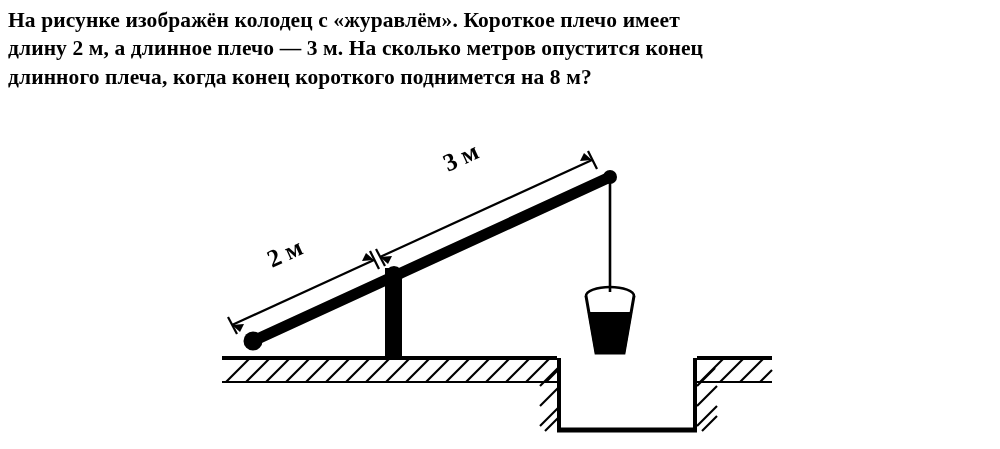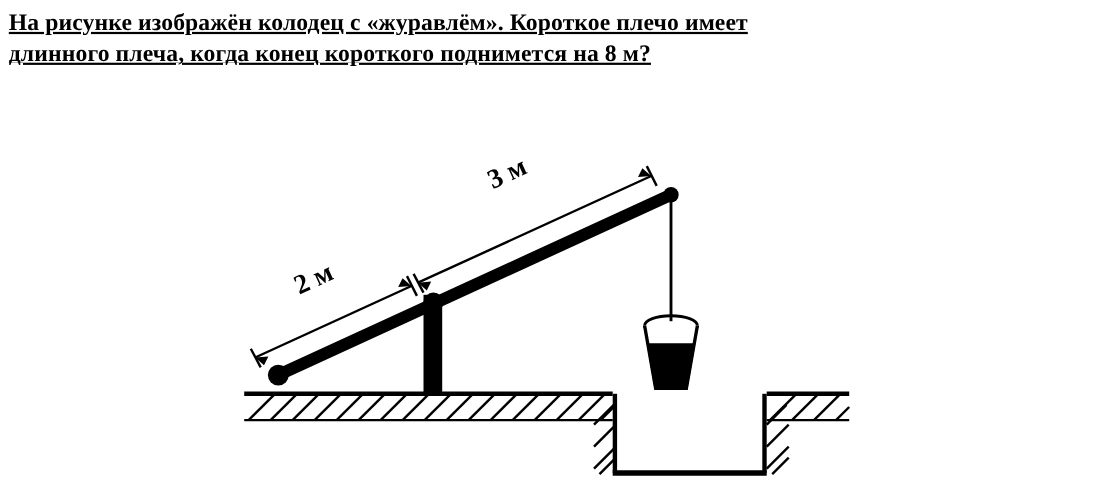--- a/index.html
+++ b/index.html
@@ -24,21 +24,20 @@
     font-weight: bold;
     line-height: 1.32;
     color: #000000;
     text-align: justify;
     text-justify: inter-word;
     letter-spacing: 0.1px;
   }
   #problem-text .line {
     display: block;
     white-space: nowrap;
-    text-decoration: underline;
   }
   #problem-text .line.justified {
     display: flex;
     justify-content: space-between;
     white-space: normal;
   }
   #figure {
     position: absolute;
     left: 0;
     top: 120px;
@@ -54,20 +53,23 @@
   }
 </style>
 </head>
 <body>
 
 <div id="page">
 
   <div id="problem-text">
     <span class="line justified">
       <span>На рисунке изображён колодец с «журавлём». Короткое плечо имеет</span>
+    </span>
+    <span class="line justified">
+      <span>длину 2 м, а длинное плечо — 3 м. На сколько метров опустится конец</span>
     </span>
     <span class="line">длинного плеча, когда конец короткого поднимется на 8 м?</span>
   </div>
 
   <div id="figure">
     <svg width="1000" height="329" viewBox="0 0 1000 329" xmlns="http://www.w3.org/2000/svg">
 
       <g>
 
         <line x1="222" y1="238" x2="557" y2="238" stroke="#000" stroke-width="4"></line>

